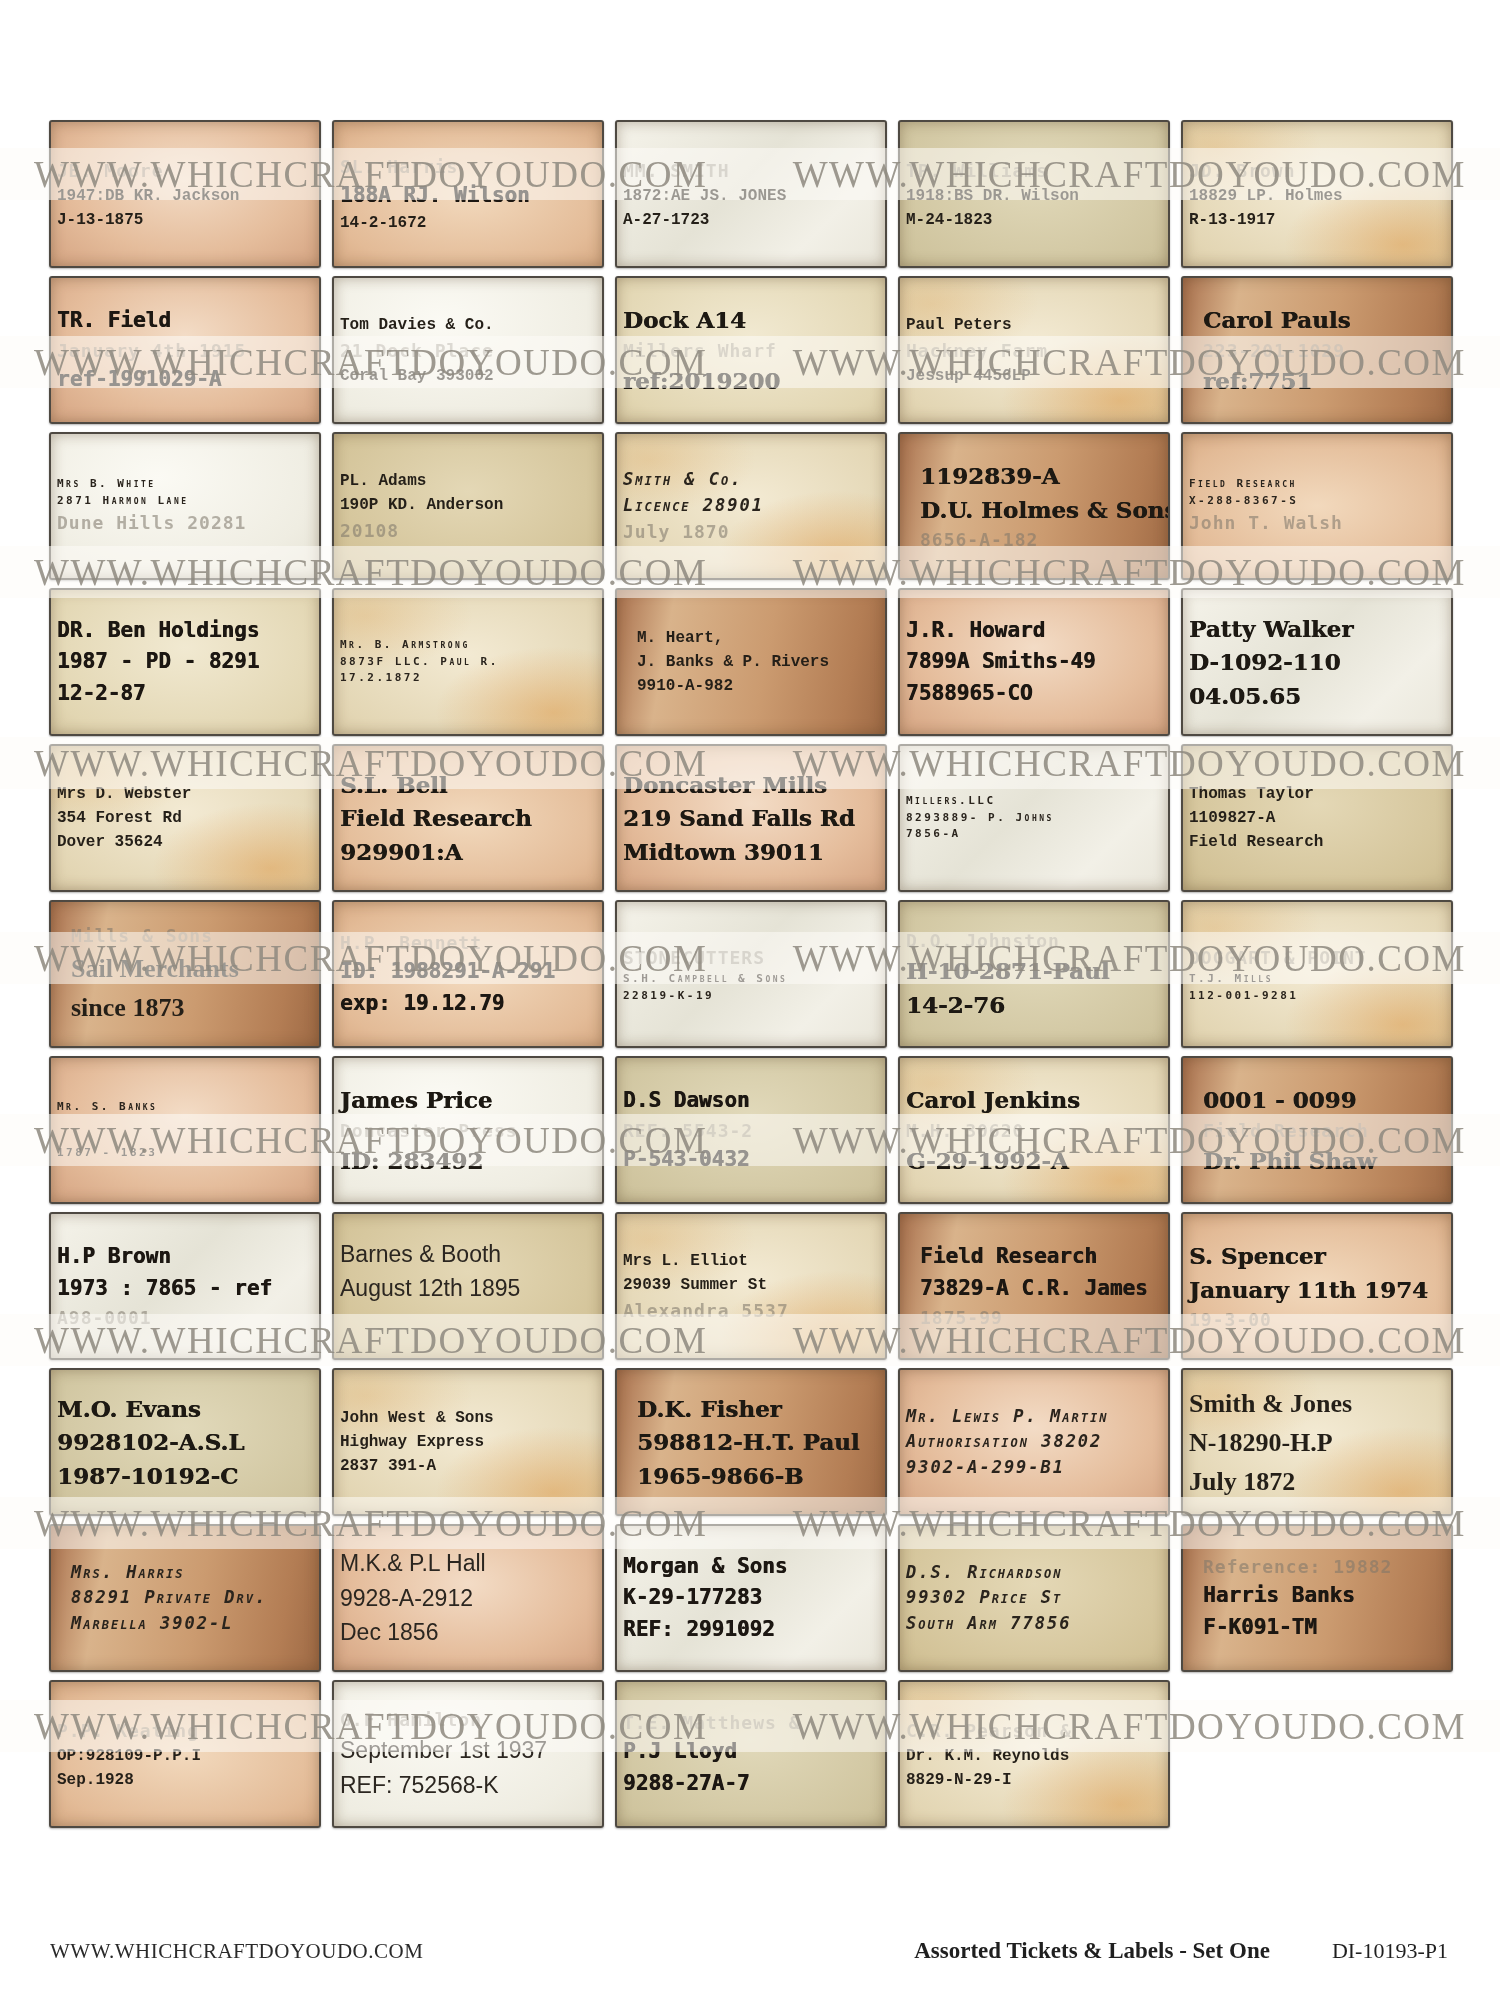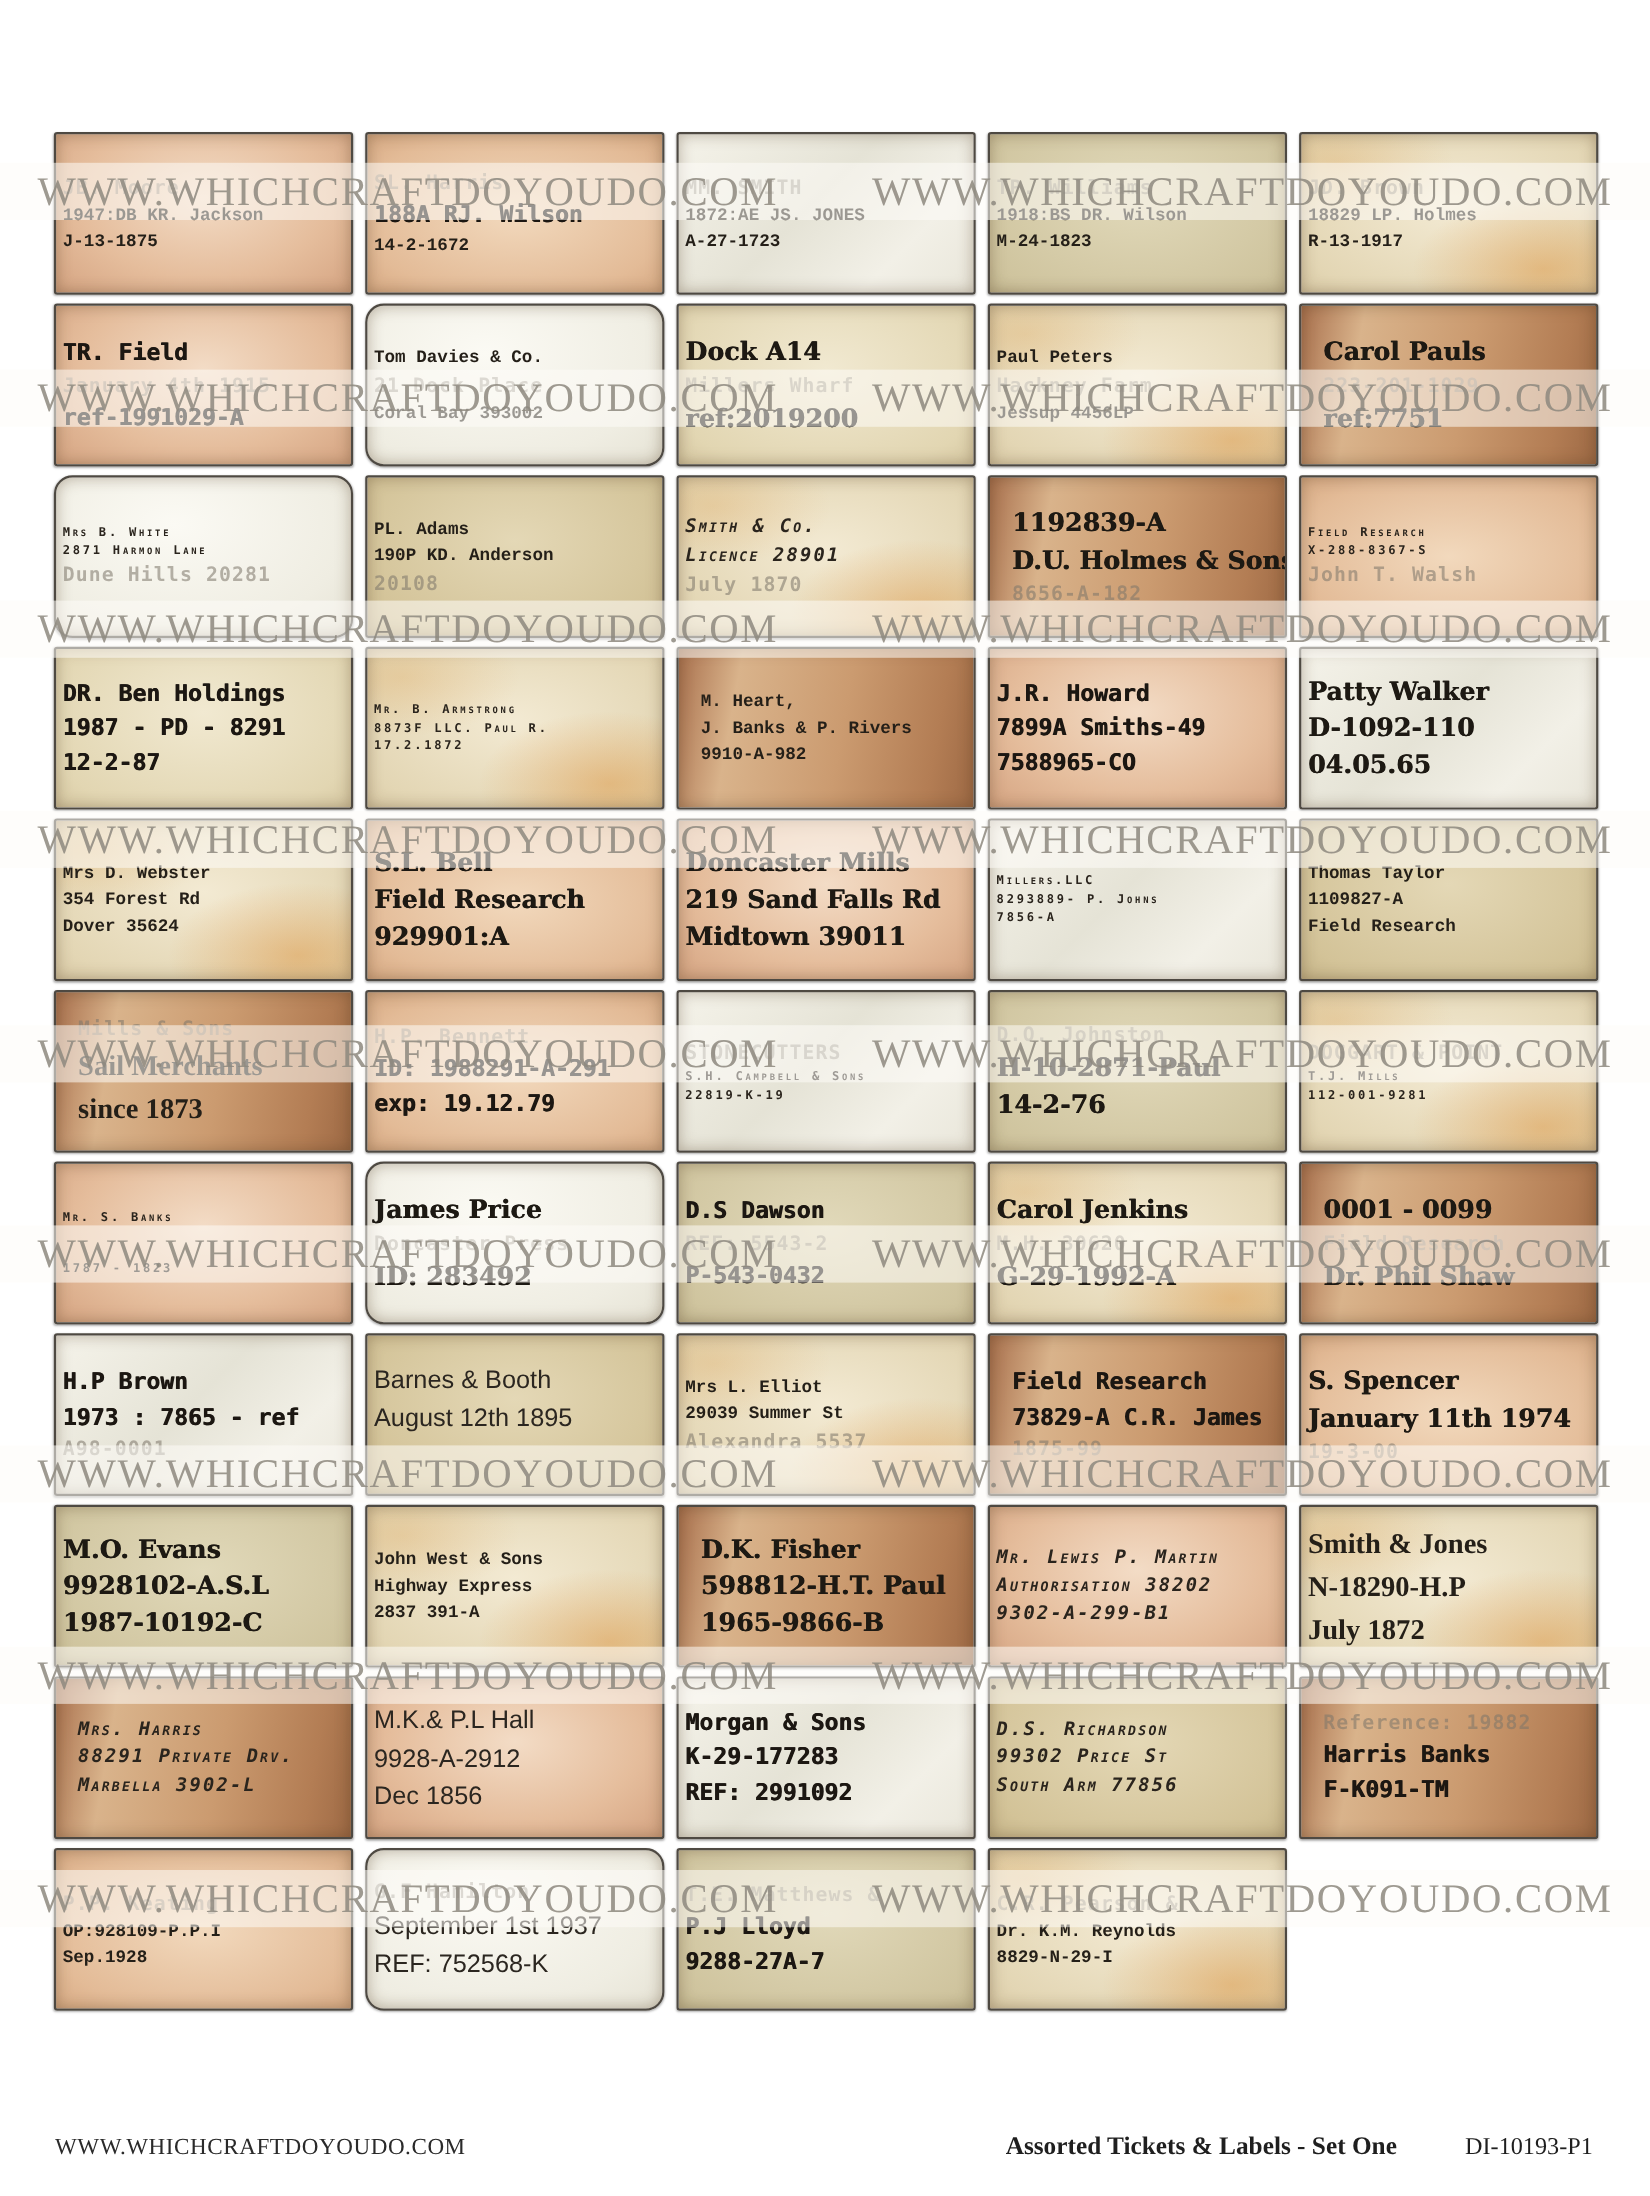--- a/index.html
+++ b/index.html
@@ -24,21 +24,21 @@
   .s-serif{font-family:Liberation Sans, sans-serif;font-size:23px;color:#2b2620;}
   .s-serifb{font-family:"Liberation Serif",serif;font-weight:bold;font-size:26px;color:#241f18;}
   .s-sc  {font-family:"DejaVu Sans Mono",monospace;font-weight:700;font-variant:small-caps;font-size:11px;letter-spacing:2.5px;color:#2a241d;}
   .s-sci {font-family:"DejaVu Sans Mono",monospace;font-style:italic;font-weight:700;font-variant:small-caps;font-size:17px;letter-spacing:2px;color:#2a241d;}
   .s-ghost{font-family:"DejaVu Sans Mono",monospace;font-weight:600;font-size:18px;letter-spacing:1px;color:#7d766a;opacity:.55;}
   .s-sp{height:30px;}
 
   
   .tone-pink  {background:radial-gradient(ellipse at 50% 40%,#f3dcc6 0%,#e5bd9c 60%,#d5a482 100%);}
   .tone-peach {background:radial-gradient(ellipse at 50% 50%,#f2d9bd 0%,#e3bb97 75%,#d8ab85 100%);}
-  .tone-ivory {background:radial-gradient(ellipse at 40% 30%,#fbfaf4 0%,#efede2 70%,#e6e3d5 100%);border-radius:17px;}
+  .tone-ivory {background:radial-gradient(ellipse at 40% 30%,#fbfaf4 0%,#efede2 70%,#e6e3d5 100%);}
   .tone-marble{background:linear-gradient(135deg,#f5f3ea 0%,#e5e3d6 45%,#f2f0e7 75%,#e9e6da 100%);}
   .tone-cream {background:radial-gradient(ellipse at 50% 40%,#f1e9d1 0%,#e2d6b2 80%,#d8caa4 100%);}
   .tone-tan   {background:radial-gradient(ellipse at 50% 40%,#e4d8b6 0%,#d3c398 80%,#c9b88c 100%);}
   .tone-khaki {background:radial-gradient(ellipse at 50% 40%,#e1d9ba 0%,#cfc49e 85%,#c6bb94 100%);}
   .tone-wood  {background:linear-gradient(100deg,#a9714e 0%,#d9b38b 20%,#cb9b70 55%,#b37d54 85%,#9e6a45 100%);padding-left:20px;}
   .tone-rust  {background:radial-gradient(ellipse at 82% 85%,rgba(221,136,42,.40) 0%,rgba(221,136,42,0) 38%),
                           radial-gradient(ellipse at 12% 18%,rgba(224,150,60,.22) 0%,rgba(224,150,60,0) 32%),
                           radial-gradient(ellipse at 50% 45%,#f3ead3 0%,#e3d6b4 80%,#dbcca8 100%);}
 
   

